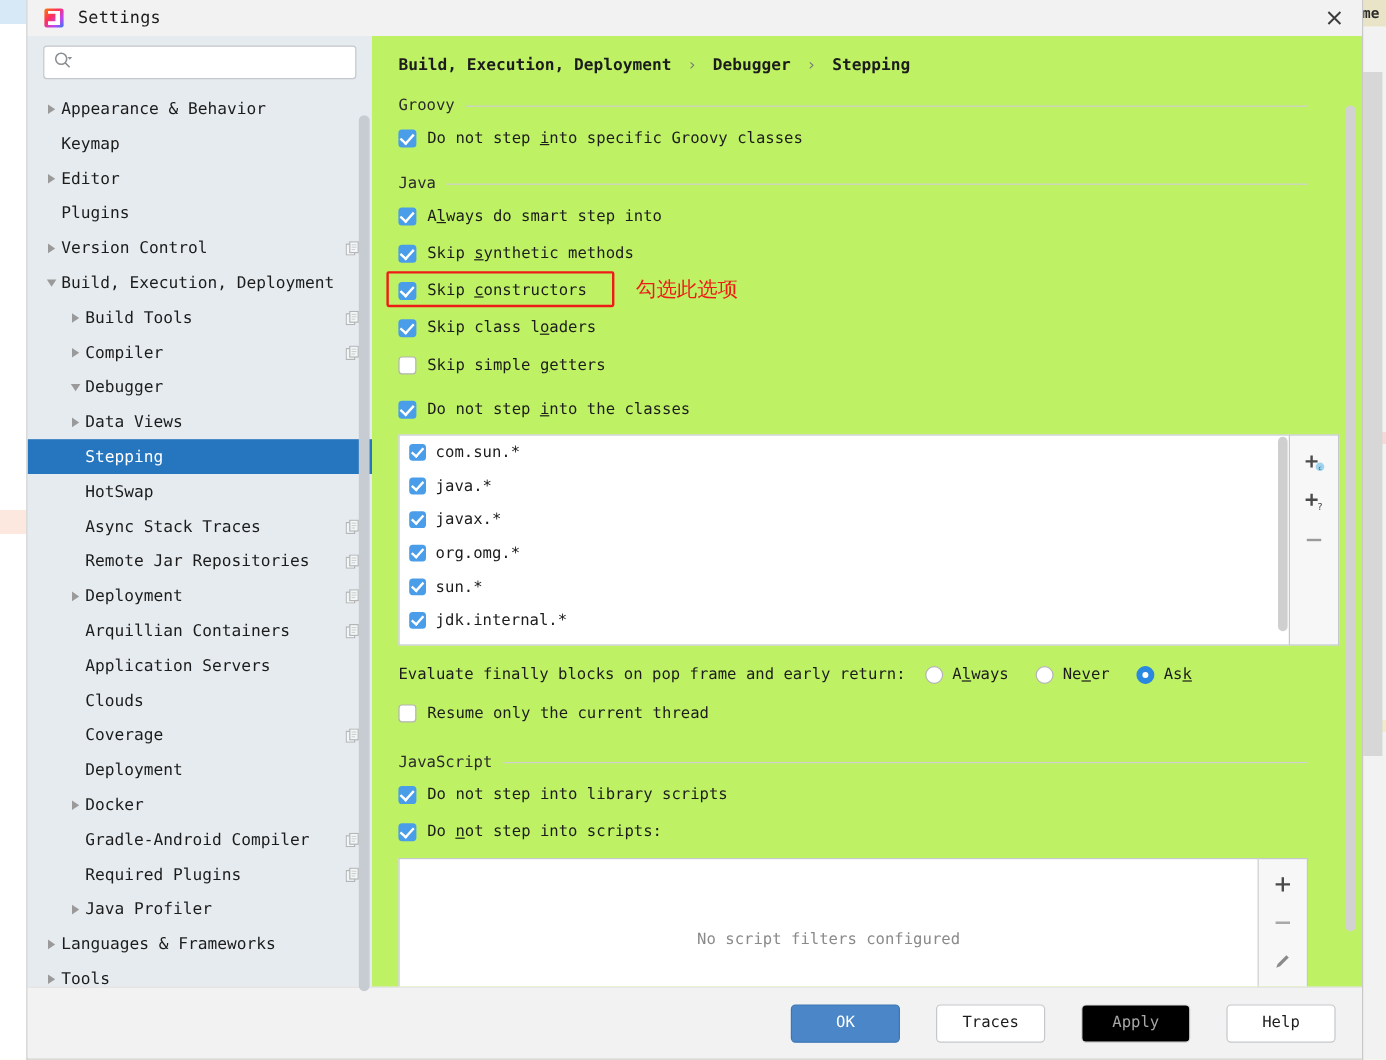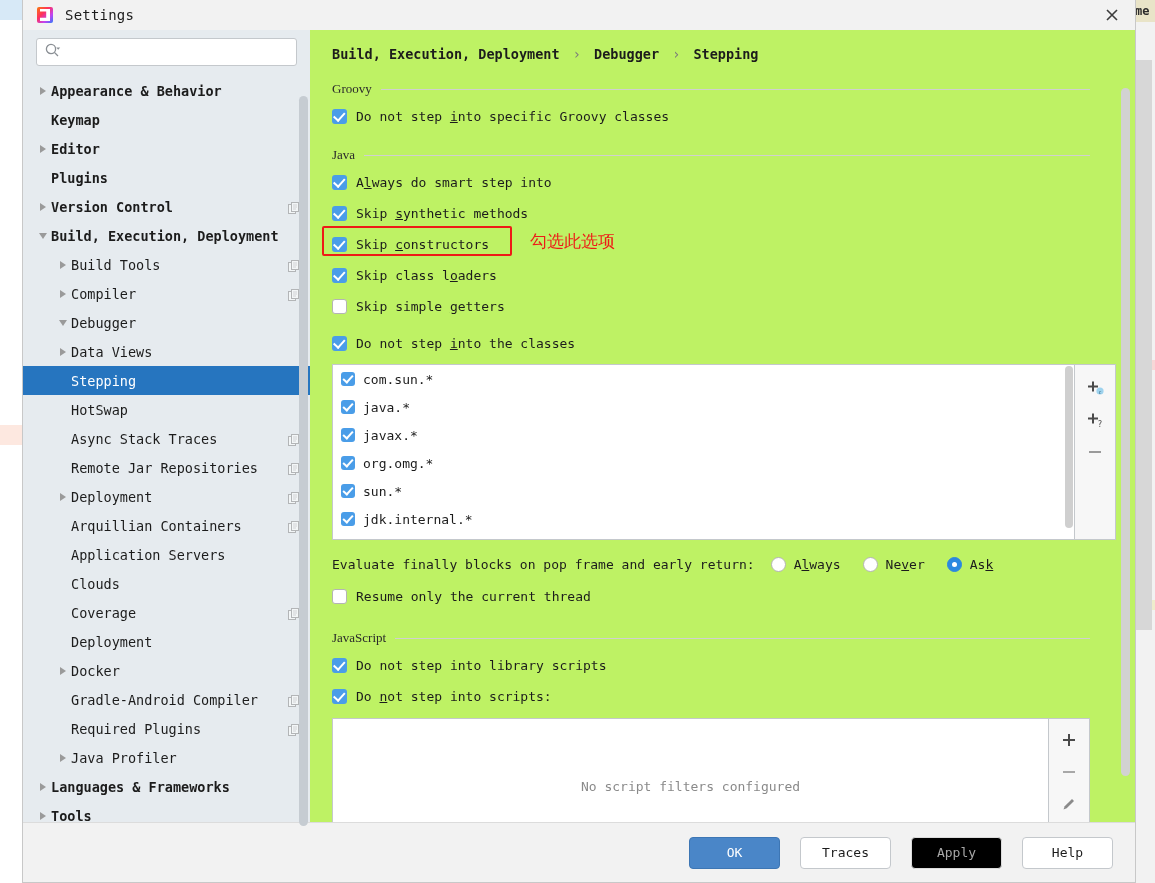--- a/index.html
+++ b/index.html
@@ -119,21 +119,21 @@
     border-top: 4.5px solid transparent;
     border-bottom: 4.5px solid transparent;
   }
   .tri-down {
     width: 0; height: 0;
     border-top: 6px solid #9a9a9a;
     border-left: 4.5px solid transparent;
     border-right: 4.5px solid transparent;
   }
   .tree-item .label { flex: 0 0 auto; }
-  .tree-item.bold .label { font-weight: bold; }
+  .tree-item.bold .label { font-weight: normal; }
   .tree-item .copy-icon {
     position: absolute; right: 10px; top: 50%; margin-top: -6px;
     width: 12px; height: 12px; opacity: .55;
   }
   
   .lvl0 { padding-left: 12px; }
   .lvl1 { padding-left: 32px; }
   .lvl2 { padding-left: 32px; }
 
   #tree-scrollbar {
@@ -150,21 +150,20 @@
 
   #breadcrumb {
     font-size: 13.5px; font-weight: bold; color: #1c1c1c;
     padding: 16px 0 0 0; white-space: nowrap;
   }
   #breadcrumb .sep { color: #7a7a7a; font-weight: normal; margin: 0 5px; }
 
   .group-header {
     display: flex; align-items: center; margin-top: 19px;
     padding-right: 45px;
-    font-family: Liberation Serif, serif;
   }
   .group-header .gtitle { font-size: 13px; color: #2b2b2b; white-space: nowrap; }
   .group-header .gline {
     flex: 1 1 auto; height: 1px; background: #d0d0d0; margin-left: 9px;
   }
 
   .check-row {
     display: flex; align-items: center; height: 24px;
     margin-top: 7px; cursor: pointer; position: relative;
   }
@@ -263,21 +262,21 @@
   #main-scrollbar {
     position: absolute; right: 5px; top: 58px; width: 9px; height: 688px;
     background: #d2d2d2; border-radius: 5px;
   }
 
   
   #footer {
     height: 60px; flex: 0 0 60px; background: #f2f2f2;
     border-top: 1px solid #dcdcdc;
     display: flex; align-items: center; justify-content: flex-end;
-    padding-right: 22px; gap: 20px;
+    padding-right: 22px; gap: 30px;
   }
   .btn {
     height: 32px; min-width: 91px; padding: 0 18px;
     border-radius: 4px; font-size: 13px;
     font-family: "DejaVu Sans Mono", monospace;
     display: flex; align-items: center; justify-content: center;
     cursor: pointer; border: 1px solid #c4c8cc; background: #ffffff;
     color: #1c1c1c;
   }
   .btn.primary { background: #4a86c8; border-color: #3d76b4; color: #ffffff; }

